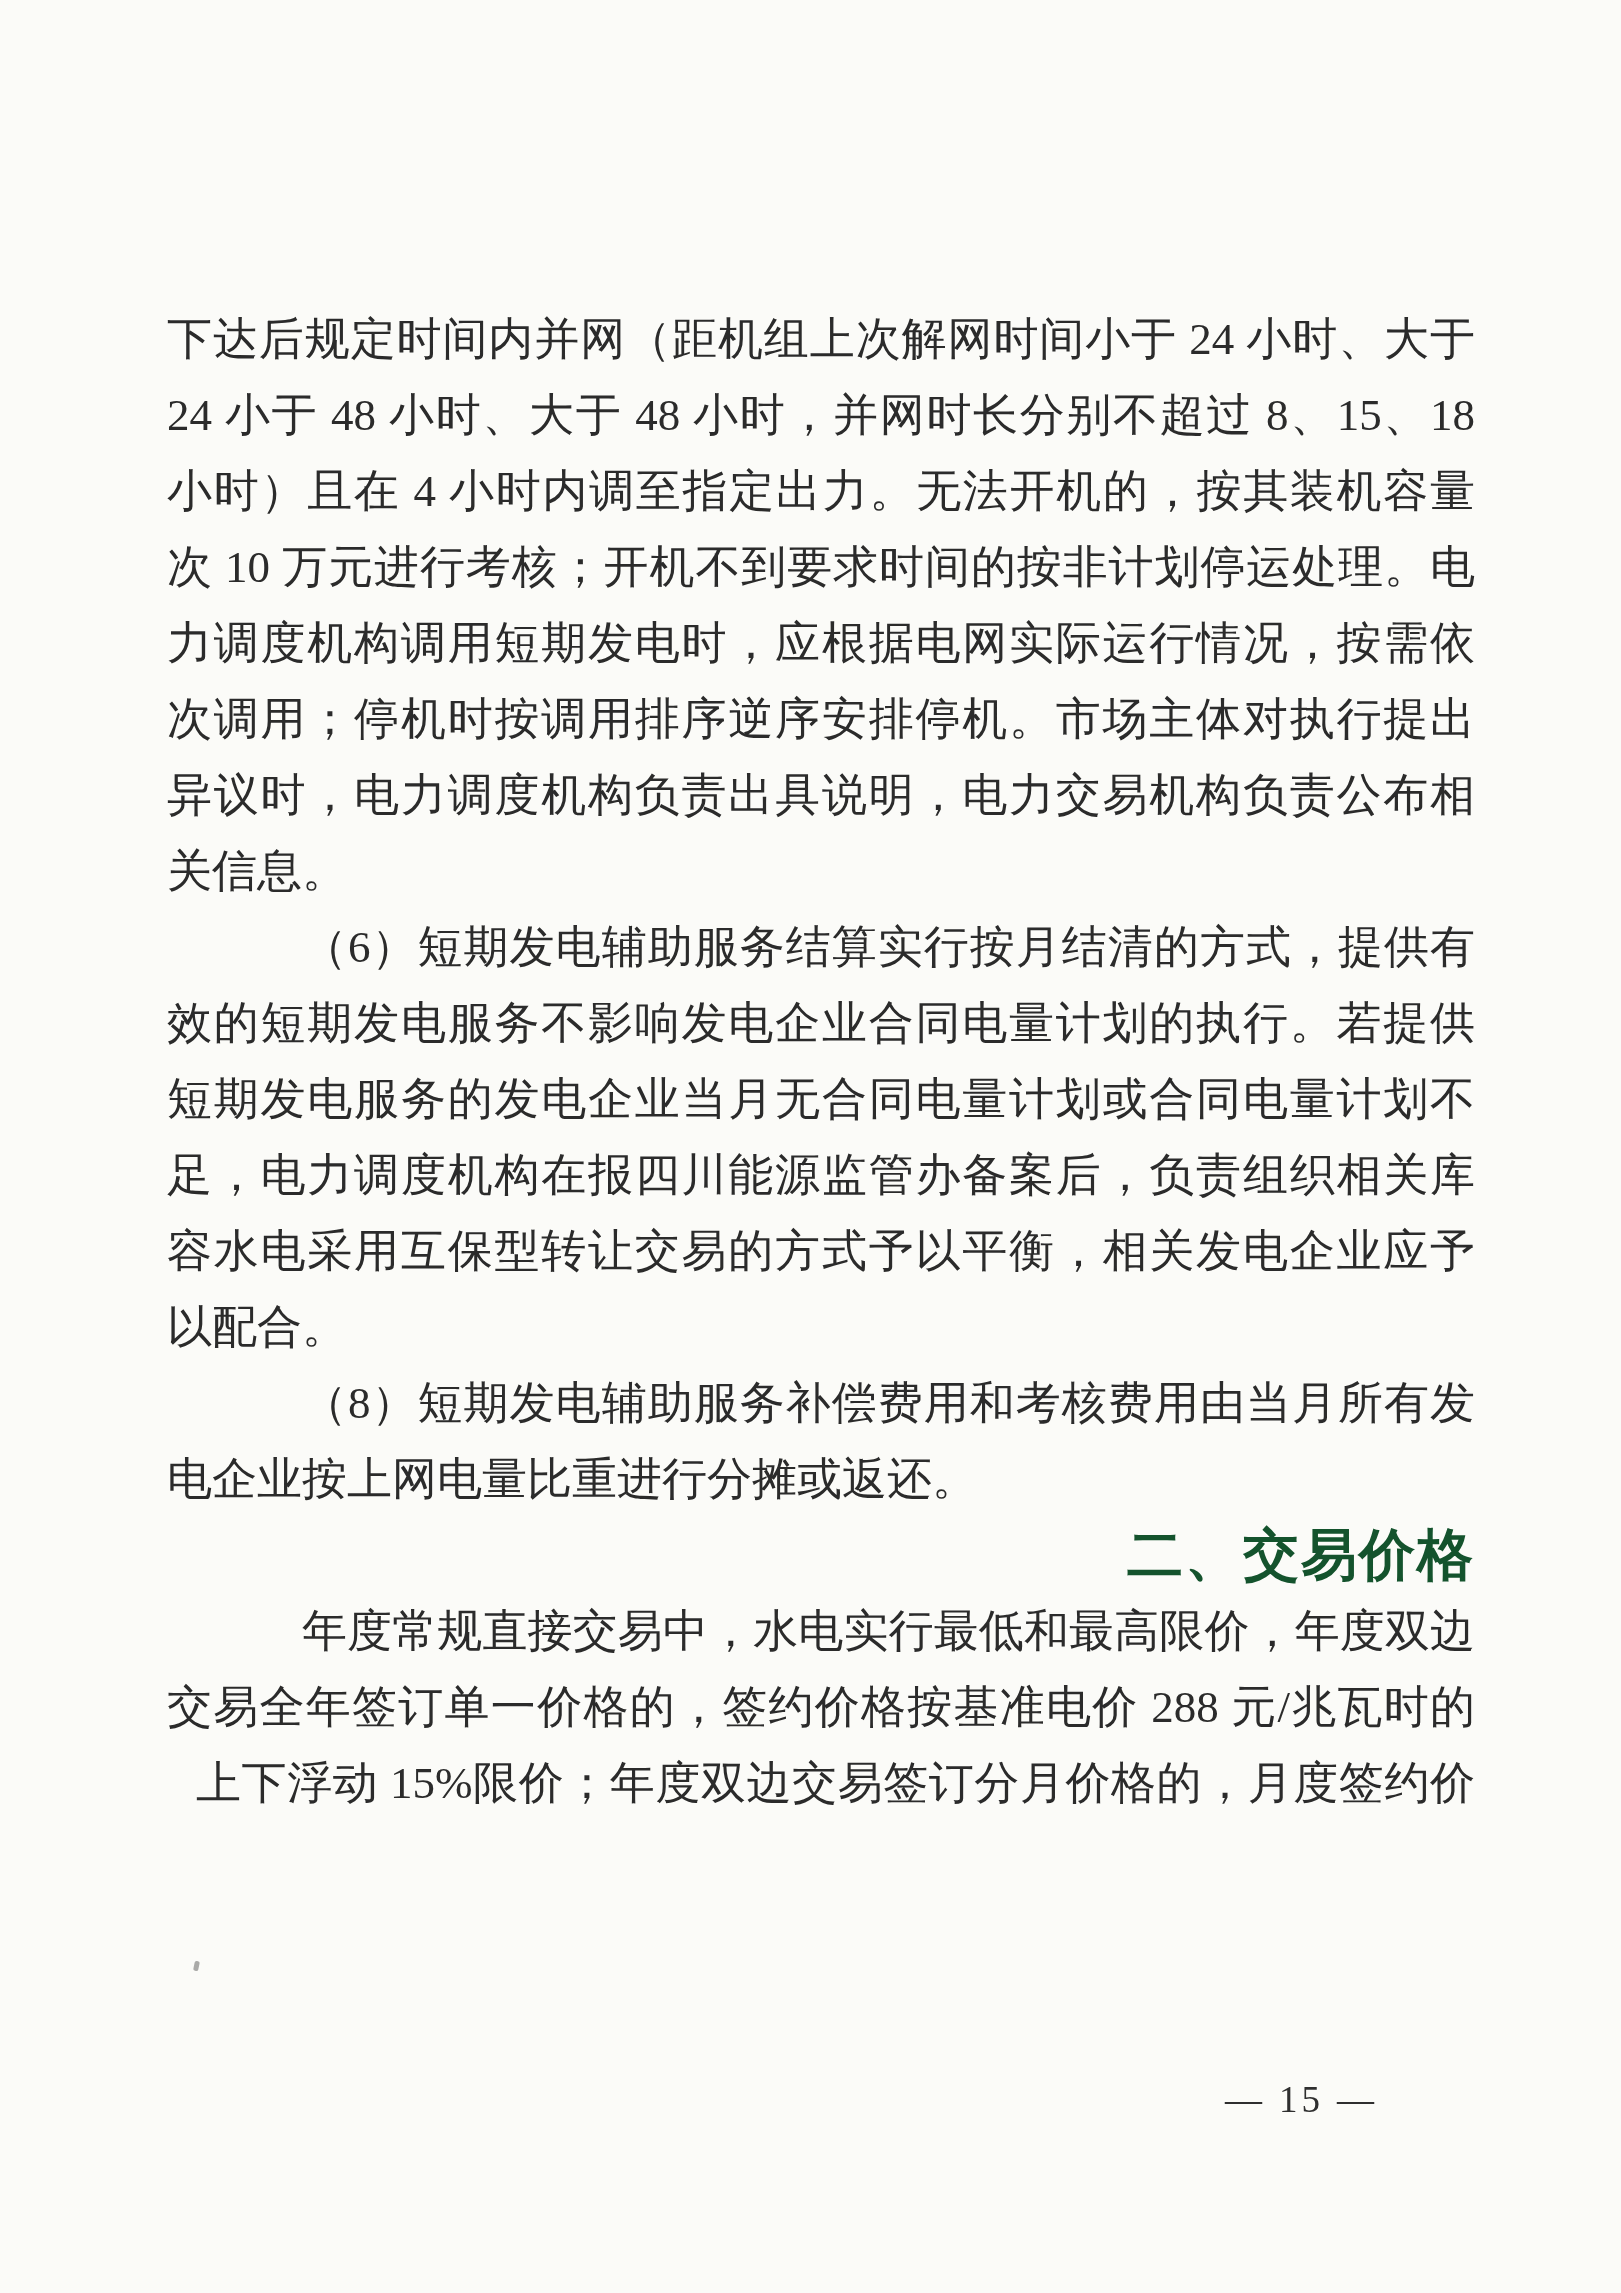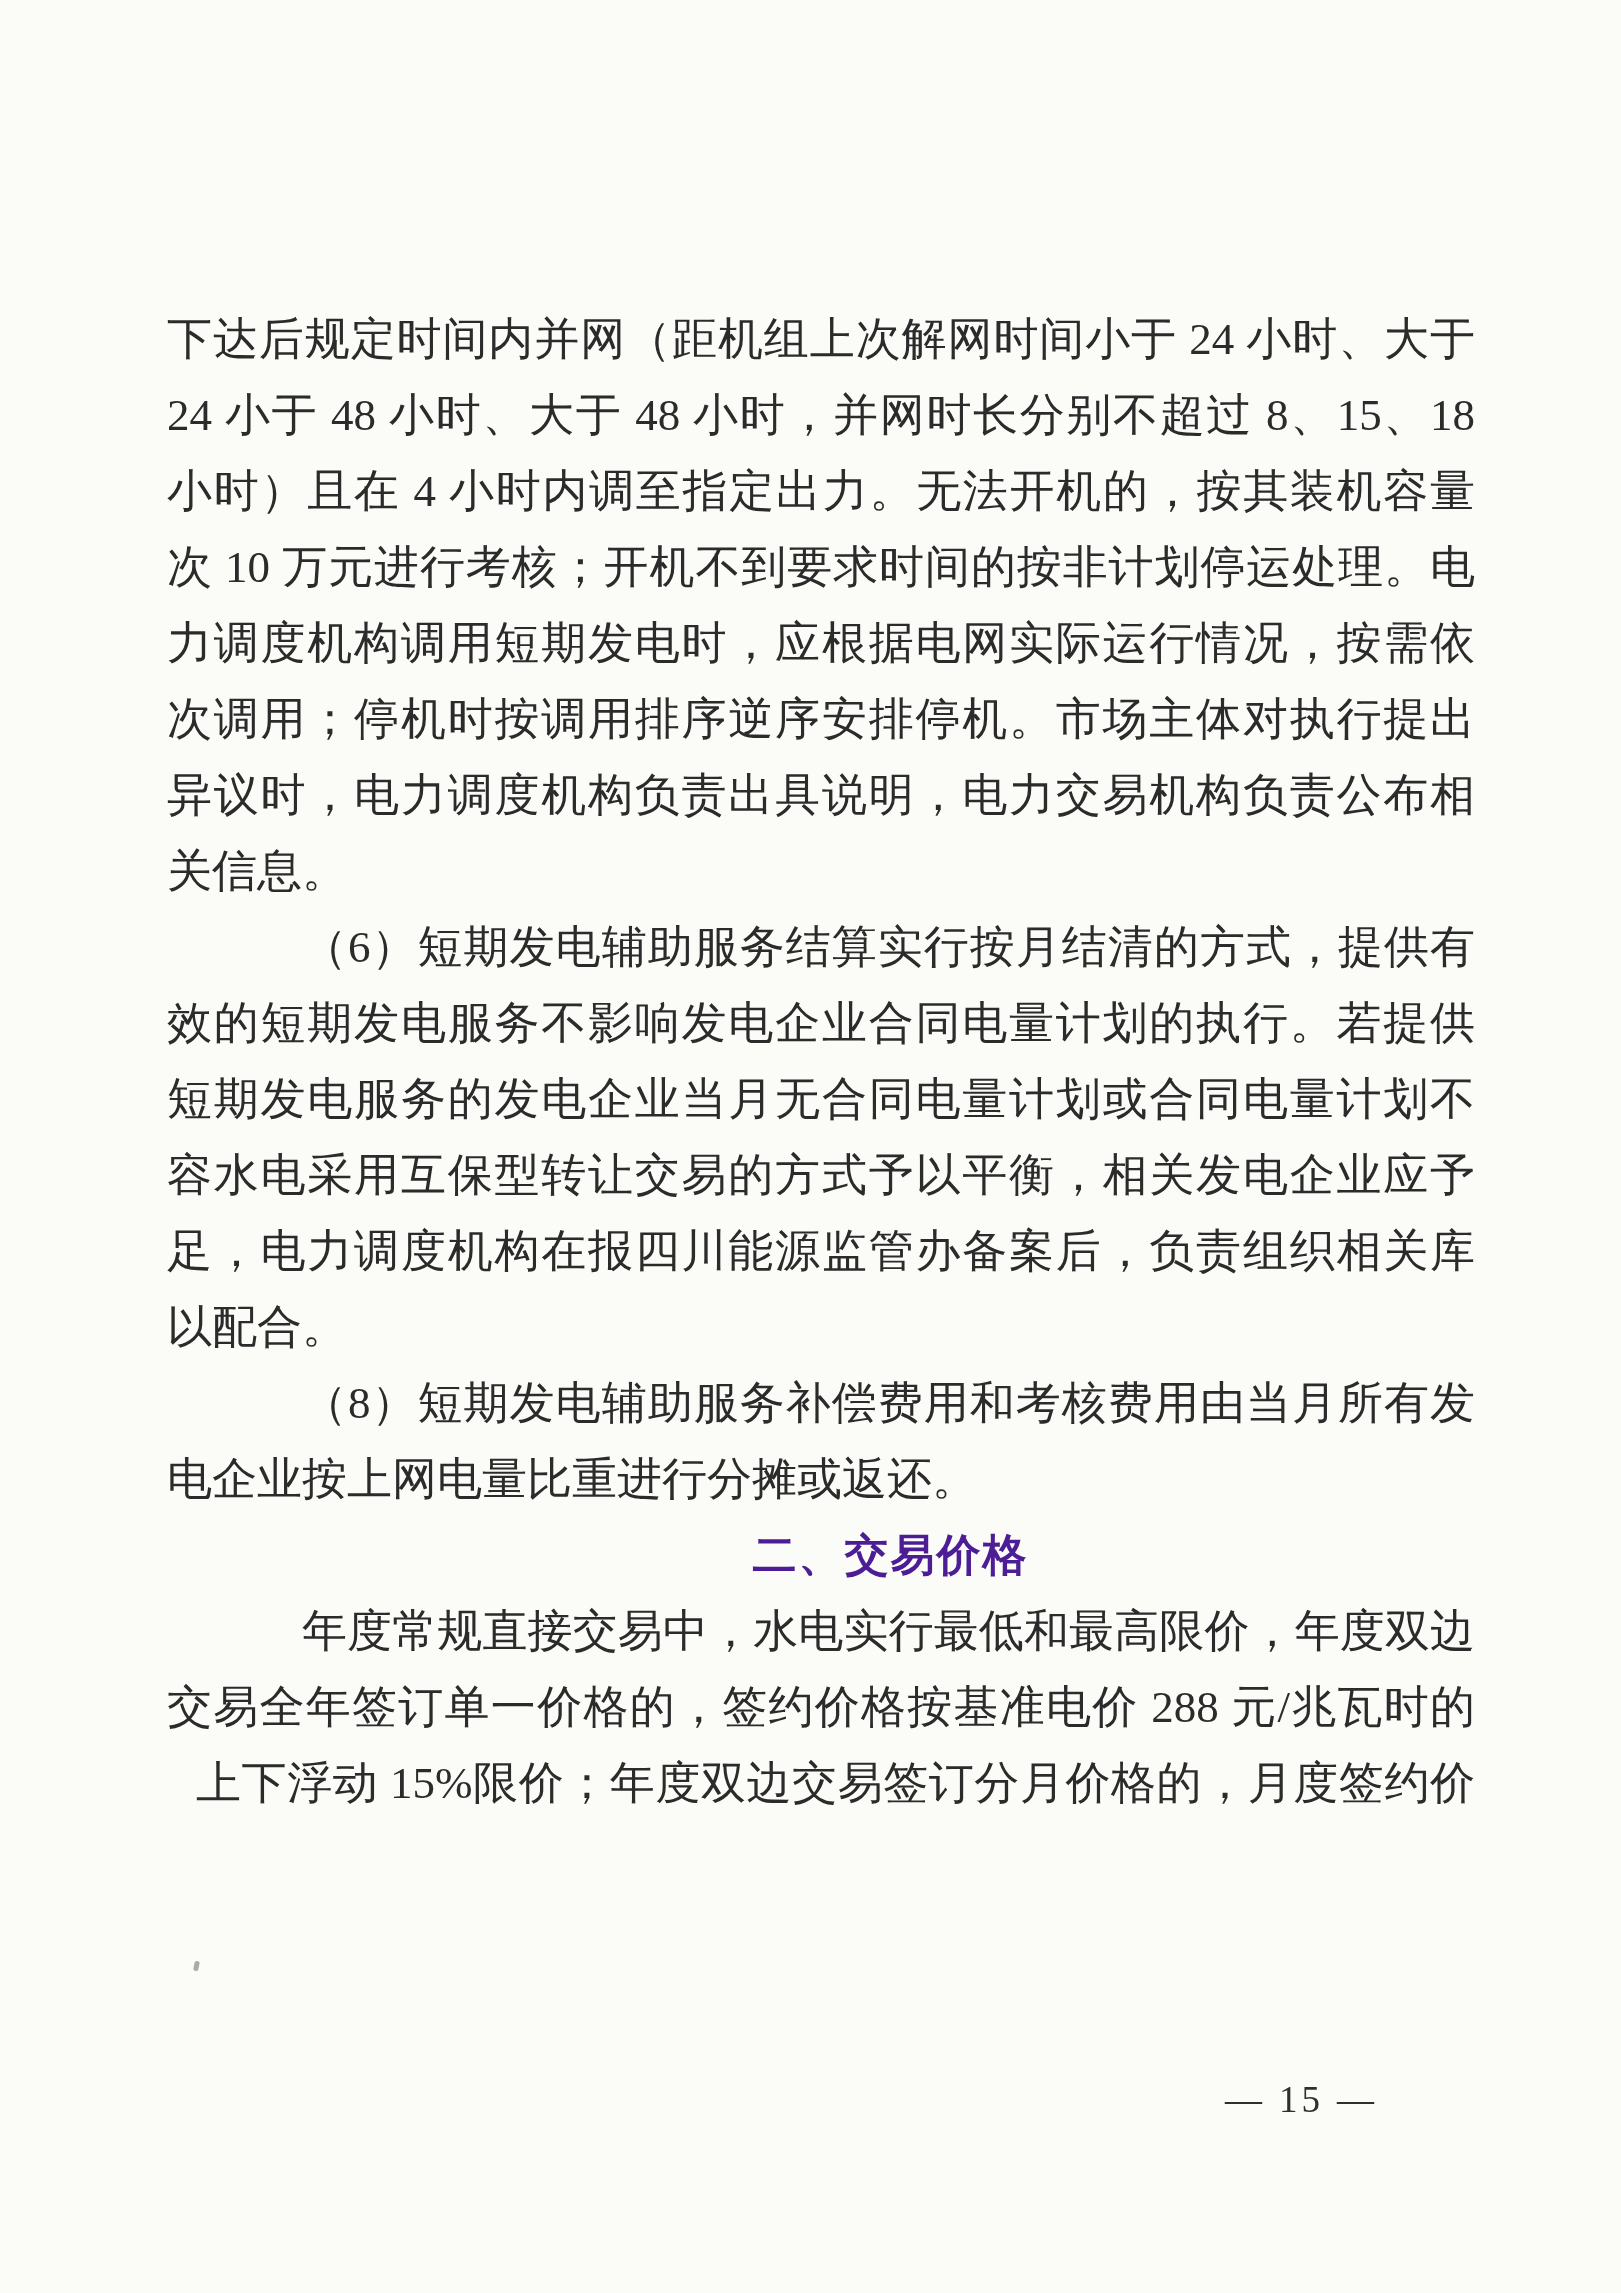--- a/index.html
+++ b/index.html
@@ -42,25 +42,25 @@
   .ind {
     text-indent: 135px;
   }
   .shift {
     margin-left: 29px;
     width: calc(100% - 29px);
   }
   .heading {
     font-family: "Liberation Sans", "DejaVu Sans", sans-serif;
     font-weight: 700;
-    font-size: 44px;
+    font-size: 56px;
     letter-spacing: 2px;
     margin-left: 139px;
-    text-align: center;
-    color: #4c1d95;
+    text-align: right;
+    color: #14532d;
   }
   .page-number {
     position: absolute;
     left: 1225px;
     top: 2070px;
     width: 167px;
     height: 59px;
     line-height: 59px;
     text-align: left;
     font-size: 37px;
@@ -88,22 +88,22 @@
     <div class="line jus">24 小于 48 小时、大于 48 小时，并网时长分别不超过 8、15、18</div>
     <div class="line jus">小时）且在 4 小时内调至指定出力。无法开机的，按其装机容量</div>
     <div class="line jus">次 10 万元进行考核；开机不到要求时间的按非计划停运处理。电</div>
     <div class="line jus">力调度机构调用短期发电时，应根据电网实际运行情况，按需依</div>
     <div class="line jus">次调用；停机时按调用排序逆序安排停机。市场主体对执行提出</div>
     <div class="line jus">异议时，电力调度机构负责出具说明，电力交易机构负责公布相</div>
     <div class="line plain">关信息。</div>
     <div class="line jus ind">（6）短期发电辅助服务结算实行按月结清的方式，提供有</div>
     <div class="line jus">效的短期发电服务不影响发电企业合同电量计划的执行。若提供</div>
     <div class="line jus">短期发电服务的发电企业当月无合同电量计划或合同电量计划不</div>
+    <div class="line jus">足，电力调度机构在报四川能源监管办备案后，负责组织相关库</div>
     <div class="line jus">容水电采用互保型转让交易的方式予以平衡，相关发电企业应予</div>
-    <div class="line jus">足，电力调度机构在报四川能源监管办备案后，负责组织相关库</div>
     <div class="line plain">以配合。</div>
     <div class="line jus ind">（8）短期发电辅助服务补偿费用和考核费用由当月所有发</div>
     <div class="line plain">电企业按上网电量比重进行分摊或返还。</div>
     <div class="line heading">二、交易价格</div>
     <div class="line jus ind">年度常规直接交易中，水电实行最低和最高限价，年度双边</div>
     <div class="line jus">交易全年签订单一价格的，签约价格按基准电价 288 元/兆瓦时的</div>
     <div class="line jus shift">上下浮动 15%限价；年度双边交易签订分月价格的，月度签约价</div>
   </div>
 
   <div class="scan-artifact"></div>

